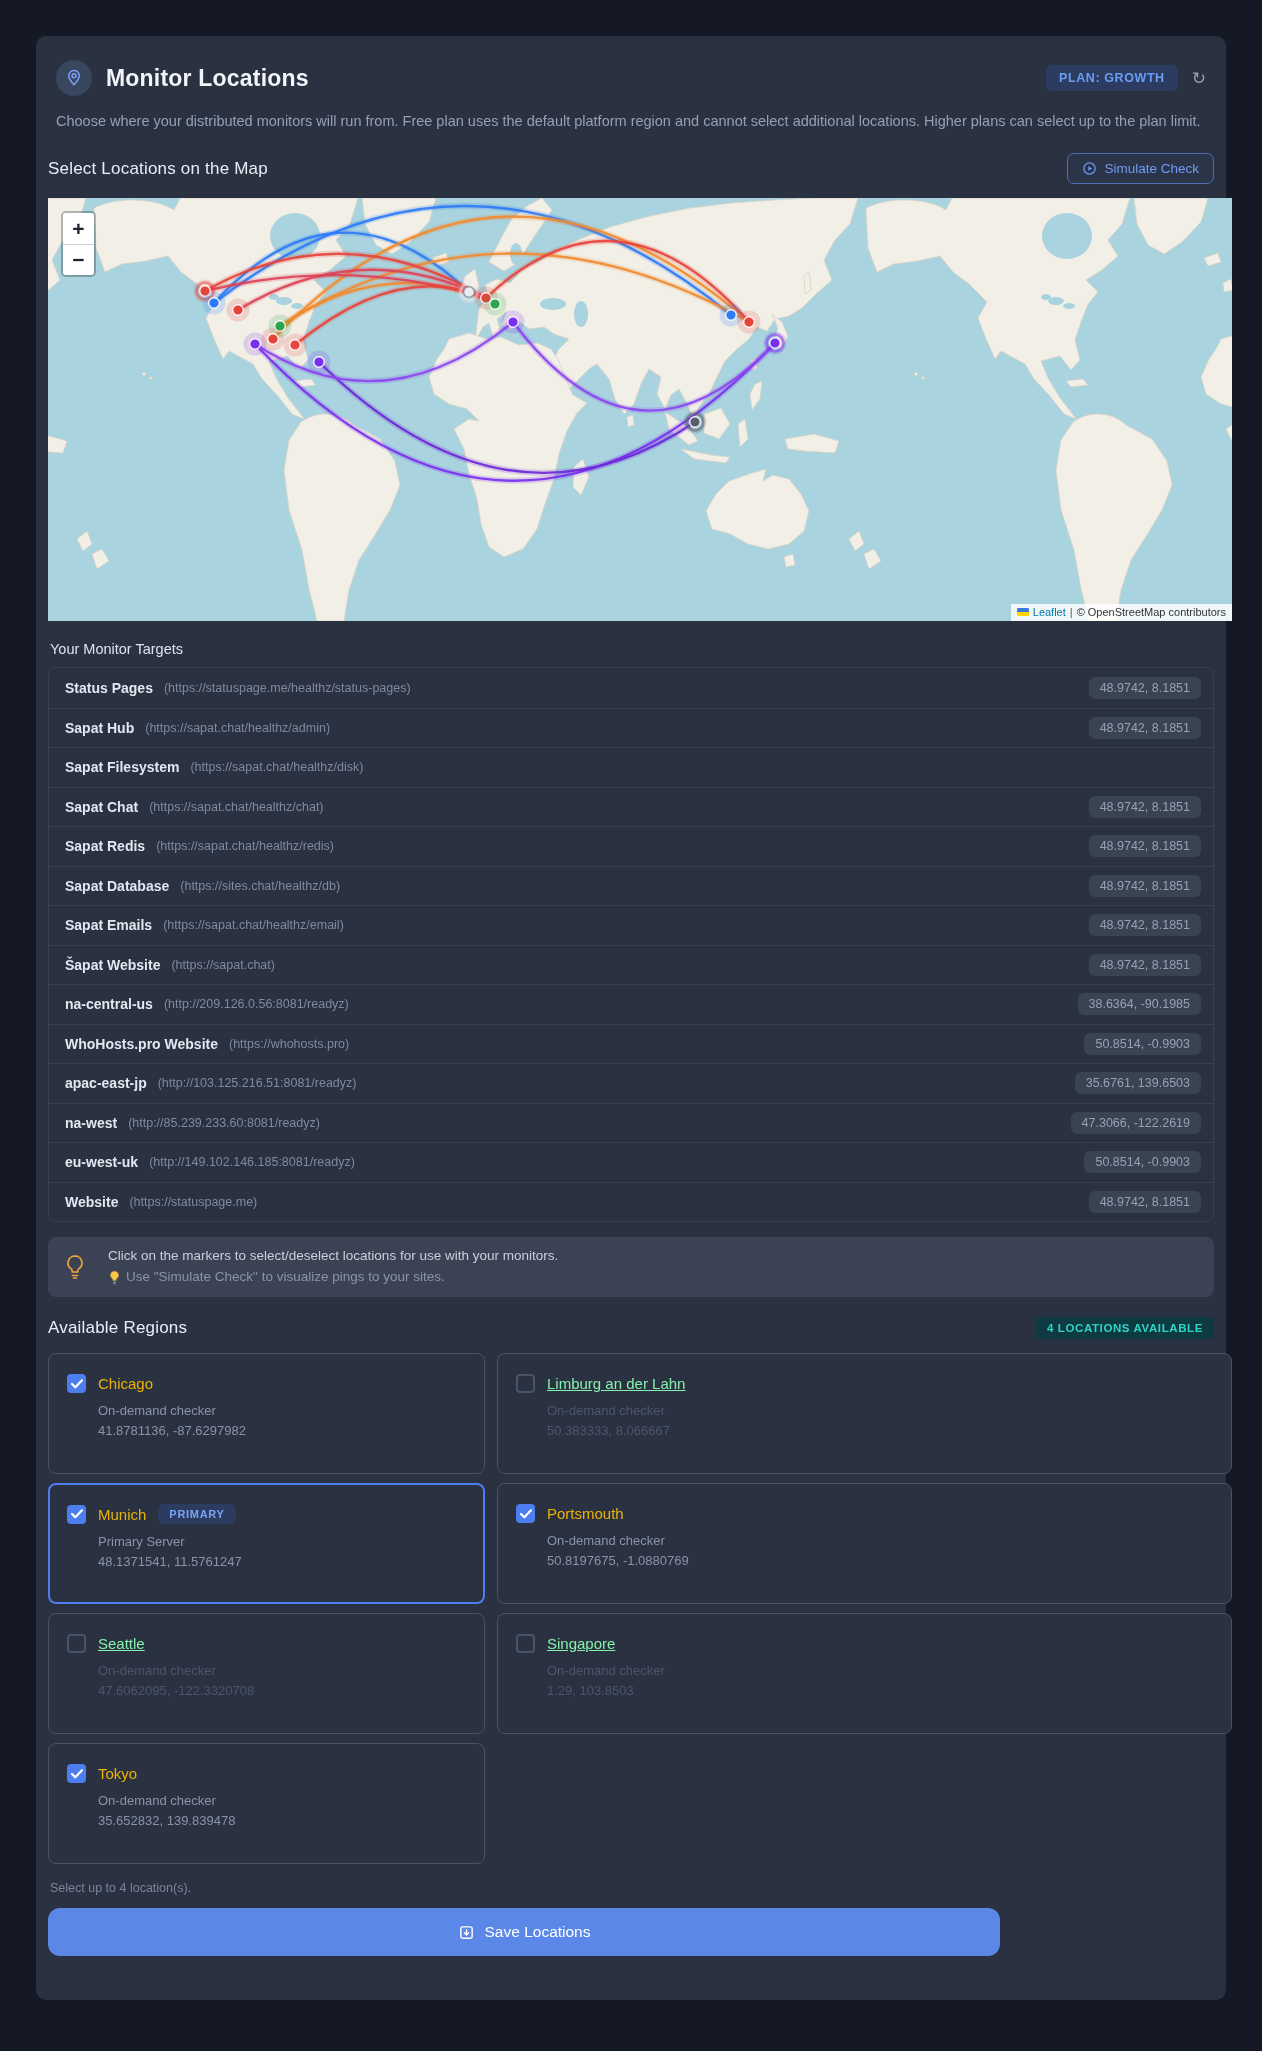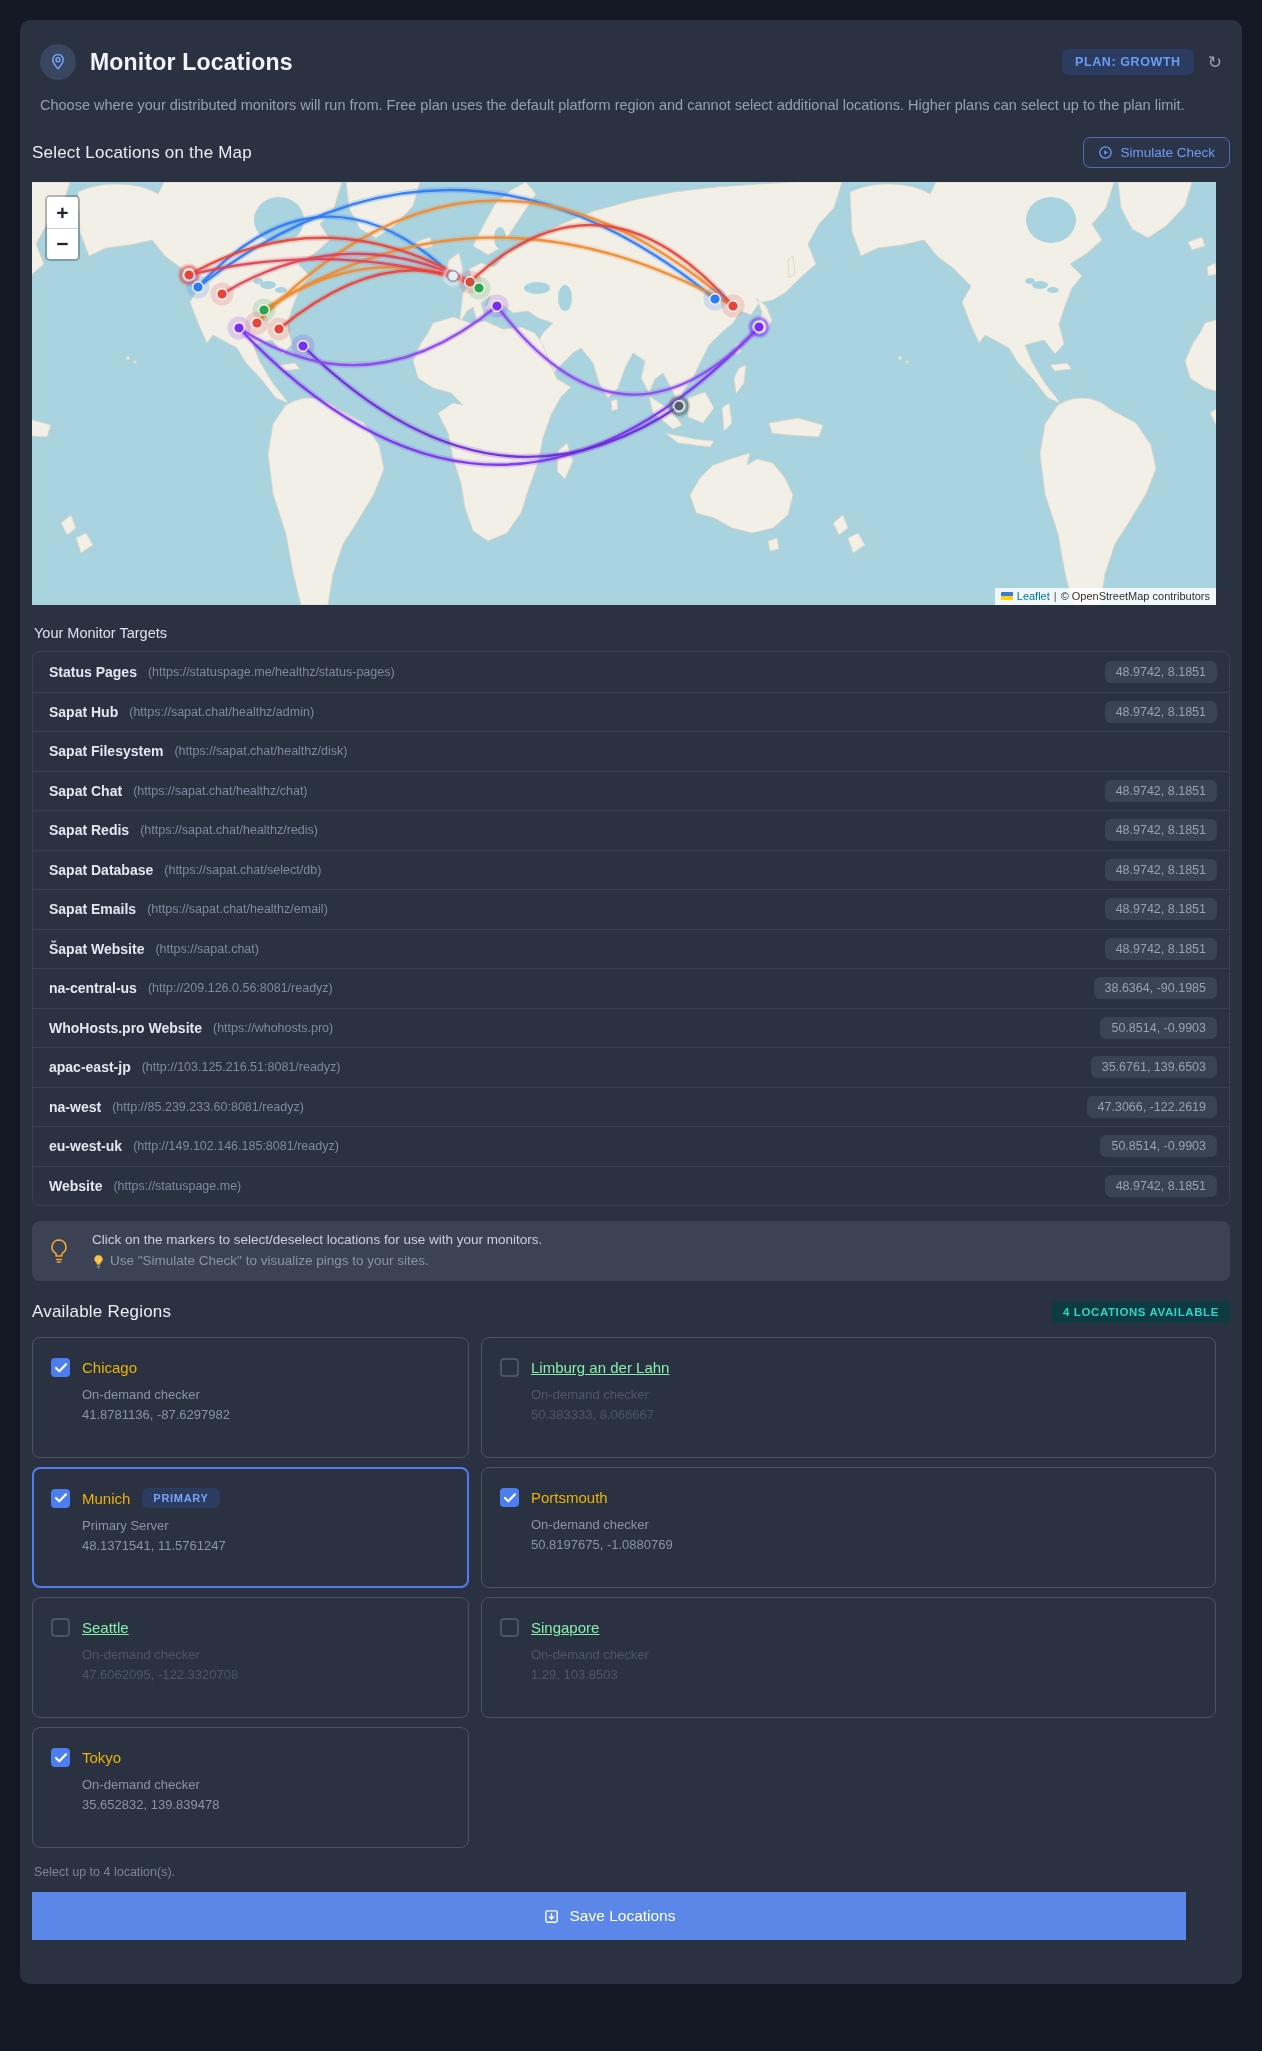--- a/index.html
+++ b/index.html
@@ -4,21 +4,21 @@
 <style>
   * { box-sizing: border-box; }
   html,body { margin:0; padding:0; }
   body {
     width:1262px; min-height:2051px; overflow:hidden;
     background:#141925;
     font-family:"Liberation Sans", sans-serif;
     color:#e8ecf4;
   }
   .card {
-    margin:20px; background:#2a3140; border-radius:10px;
+    margin:36px; background:#2a3140; border-radius:10px;
     padding:18px 12px 44px 12px;
   }
   
   .header-row { display:flex; align-items:center; justify-content:space-between; padding:6px 8px 0 8px; }
   .title-left { display:flex; align-items:center; gap:14px; }
   .title-icon { width:36px; height:36px; border-radius:50%; background:#38465f; display:flex; align-items:center; justify-content:center; }
   h1 { margin:0; font-size:23px; font-weight:700; color:#f2f4f9; letter-spacing:.2px; }
   .title-right { display:flex; align-items:center; gap:14px; }
   .plan-badge { background:#2c3c60; color:#699ef5; font-size:12.5px; font-weight:700; letter-spacing:.6px; padding:6px 13px; border-radius:6px; }
   .refresh { color:#99a3b6; font-size:17px; cursor:pointer; line-height:1; }
@@ -60,21 +60,21 @@
   .checkbox svg { display:none; }
   .region-card.checked .checkbox svg { display:block; }
   .r-name { font-size:15px; font-weight:500; color:#eab308; }
   .r-primary { display:inline-block; background:#2c3c60; color:#7aa3f7; font-size:11px; font-weight:700; letter-spacing:.7px; padding:4px 11px; border-radius:6px; }
   .r-sub { margin:10px 0 0 31px; font-size:13px; color:#8a93a8; }
   .r-coords { margin:5px 0 0 31px; font-size:13px; color:#8a93a8; }
   .region-card.unchecked .r-name { color:#86efac;text-decoration:underline; }
   .region-card.unchecked .r-sub, .region-card.unchecked .r-coords { color:#4d566c; }
   .footnote { margin:17px 0 0 2px; font-size:12.5px; color:#7b849a; }
   
-  .save-btn { margin-top:13px; width:1154px; height:48px; background:#5b87e8; border:none; border-radius:0; color:#ffffff; font-size:15.5px; font-family:inherit; display:flex; align-items:center; justify-content:center; gap:10px; cursor:pointer; }
+  .save-btn { margin-top:13px; width:952px; height:48px; background:#5b87e8; border:none; border-radius:12px; color:#ffffff; font-size:15.5px; font-family:inherit; display:flex; align-items:center; justify-content:center; gap:10px; cursor:pointer; }
 </style>
 </head>
 <body>
 
 <div class="card">
 
   <div class="header-row">
     <div class="title-left">
       <div class="title-icon">
         <svg width="18" height="18" viewBox="0 0 24 24" fill="none" stroke="#7aa3f7" stroke-width="2" stroke-linecap="round" stroke-linejoin="round">
@@ -287,21 +287,21 @@
       </div>
 
       <div class="target-row">
         <span class="t-name">Sapat Redis</span>
         <span class="t-url">(https://sapat.chat/healthz/redis)</span>
         <span class="t-coords">48.9742, 8.1851</span>
       </div>
 
       <div class="target-row">
         <span class="t-name">Sapat Database</span>
-        <span class="t-url">(https://sapat.chat/select/db)</span>
+        <span class="t-url">(https://sites.chat/healthz/db)</span>
         <span class="t-coords">48.9742, 8.1851</span>
       </div>
 
       <div class="target-row">
         <span class="t-name">Sapat Emails</span>
         <span class="t-url">(https://sapat.chat/healthz/email)</span>
         <span class="t-coords">48.9742, 8.1851</span>
       </div>
 
       <div class="target-row">

